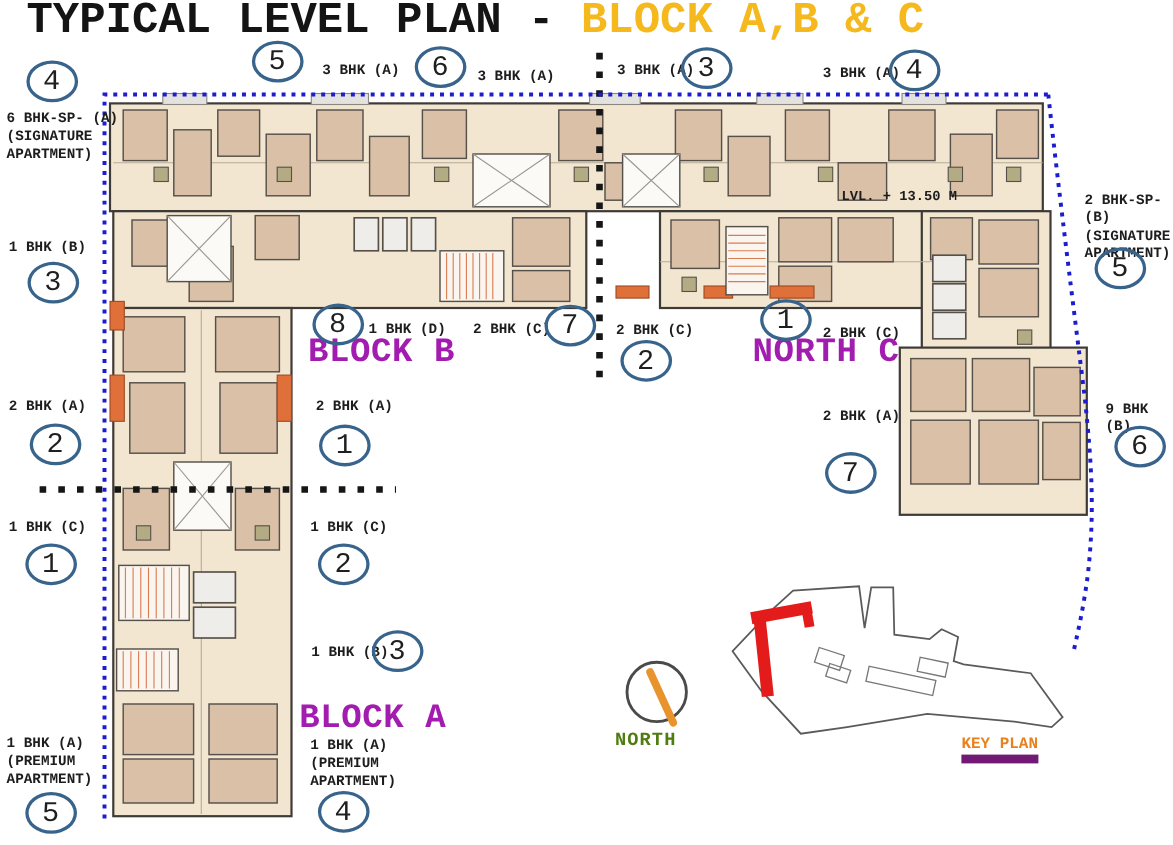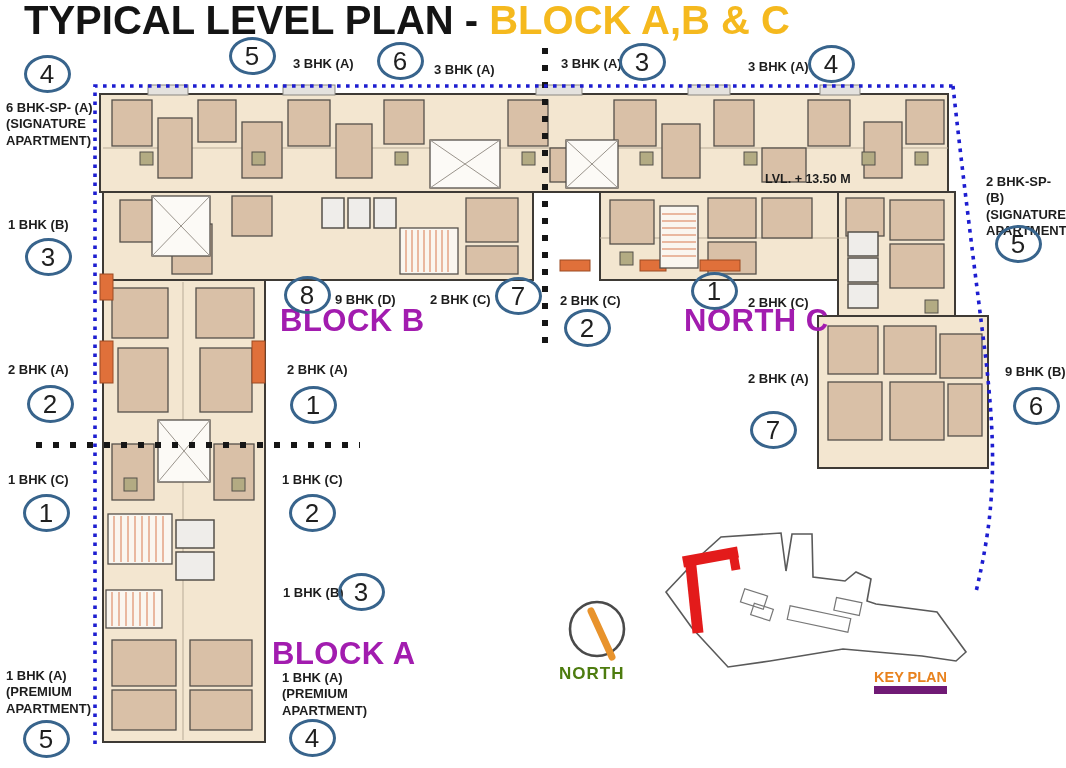--- a/index.html
+++ b/index.html
@@ -1,17 +1,17 @@
 <!DOCTYPE html>
 <html><head>
 <meta charset="utf-8">
 <style>
   html,body{margin:0;padding:0;background:#ffffff;}
   #stage{position:relative;width:1066px;height:768px;background:#ffffff;overflow:hidden;
-         font-family:Liberation Sans, sans-serif;}
+         font-family:Liberation Mono, monospace;}
   #plan-svg{position:absolute;left:0;top:0;}
   #title{position:absolute;left:24px;top:-2px;font-weight:800;font-size:40px;line-height:1.1;
          letter-spacing:0px;color:#141414;white-space:nowrap;}
   #title .gold{color:#f5b91e;}
   .ulabel{position:absolute;font-weight:bold;font-size:13px;line-height:1.25;color:#1d1d1d;
           white-space:pre-line;z-index:3;}
   .ulabel.block-title{font-size:31px;font-weight:bold;line-height:1;letter-spacing:.5px;color:#a21caf;}
   .ulabel.level{font-size:12.5px;}
   .ucircle{position:absolute;width:47px;height:38px;border:3.4px solid #38648c;border-radius:50%;
            display:flex;align-items:center;justify-content:center;font-size:26px;color:#1f1f1f;
@@ -240,21 +240,21 @@
       <div class="ulabel" style="left: 293px; top: 56px;">3 BHK (A)</div>
       <div class="ulabel" style="left: 434px; top: 62px;">3 BHK (A)</div>
       <div class="ulabel" style="left: 561px; top: 56px;">3 BHK (A)</div>
       <div class="ulabel" style="left: 748px; top: 59px;">3 BHK (A)</div>
       <div class="ulabel" style="left: 8px; top: 217px;">1 BHK (B)</div>
       <div class="ulabel" style="left: 8px; top: 362px;">2 BHK (A)</div>
       <div class="ulabel" style="left: 8px; top: 472px;">1 BHK (C)</div>
       <div class="ulabel" style="left: 6px; top: 668px;">1 BHK (A)
 (PREMIUM
 APARTMENT)</div>
-      <div class="ulabel" style="left: 335px; top: 292px;">9 BHK (D)</div>
+      <div class="ulabel" style="left: 335px; top: 292px;">1 BHK (D)</div>
       <div class="ulabel block-title" style="left: 280px; top: 305px;">BLOCK B</div>
       <div class="ulabel" style="left: 430px; top: 292px;">2 BHK (C)</div>
       <div class="ulabel" style="left: 560px; top: 293px;">2 BHK (C)</div>
       <div class="ulabel" style="left: 748px; top: 295px;">2 BHK (C)</div>
       <div class="ulabel block-title" style="left: 684px; top: 305px;">NORTH C</div>
       <div class="ulabel level" style="left: 765px; top: 172px;">LVL. + 13.50 M</div>
       <div class="ulabel" style="left: 986px; top: 174px;">2 BHK-SP- (B)
 (SIGNATURE
 APARTMENT)</div>
       <div class="ulabel" style="left: 1005px; top: 364px;">9 BHK (B)</div>

